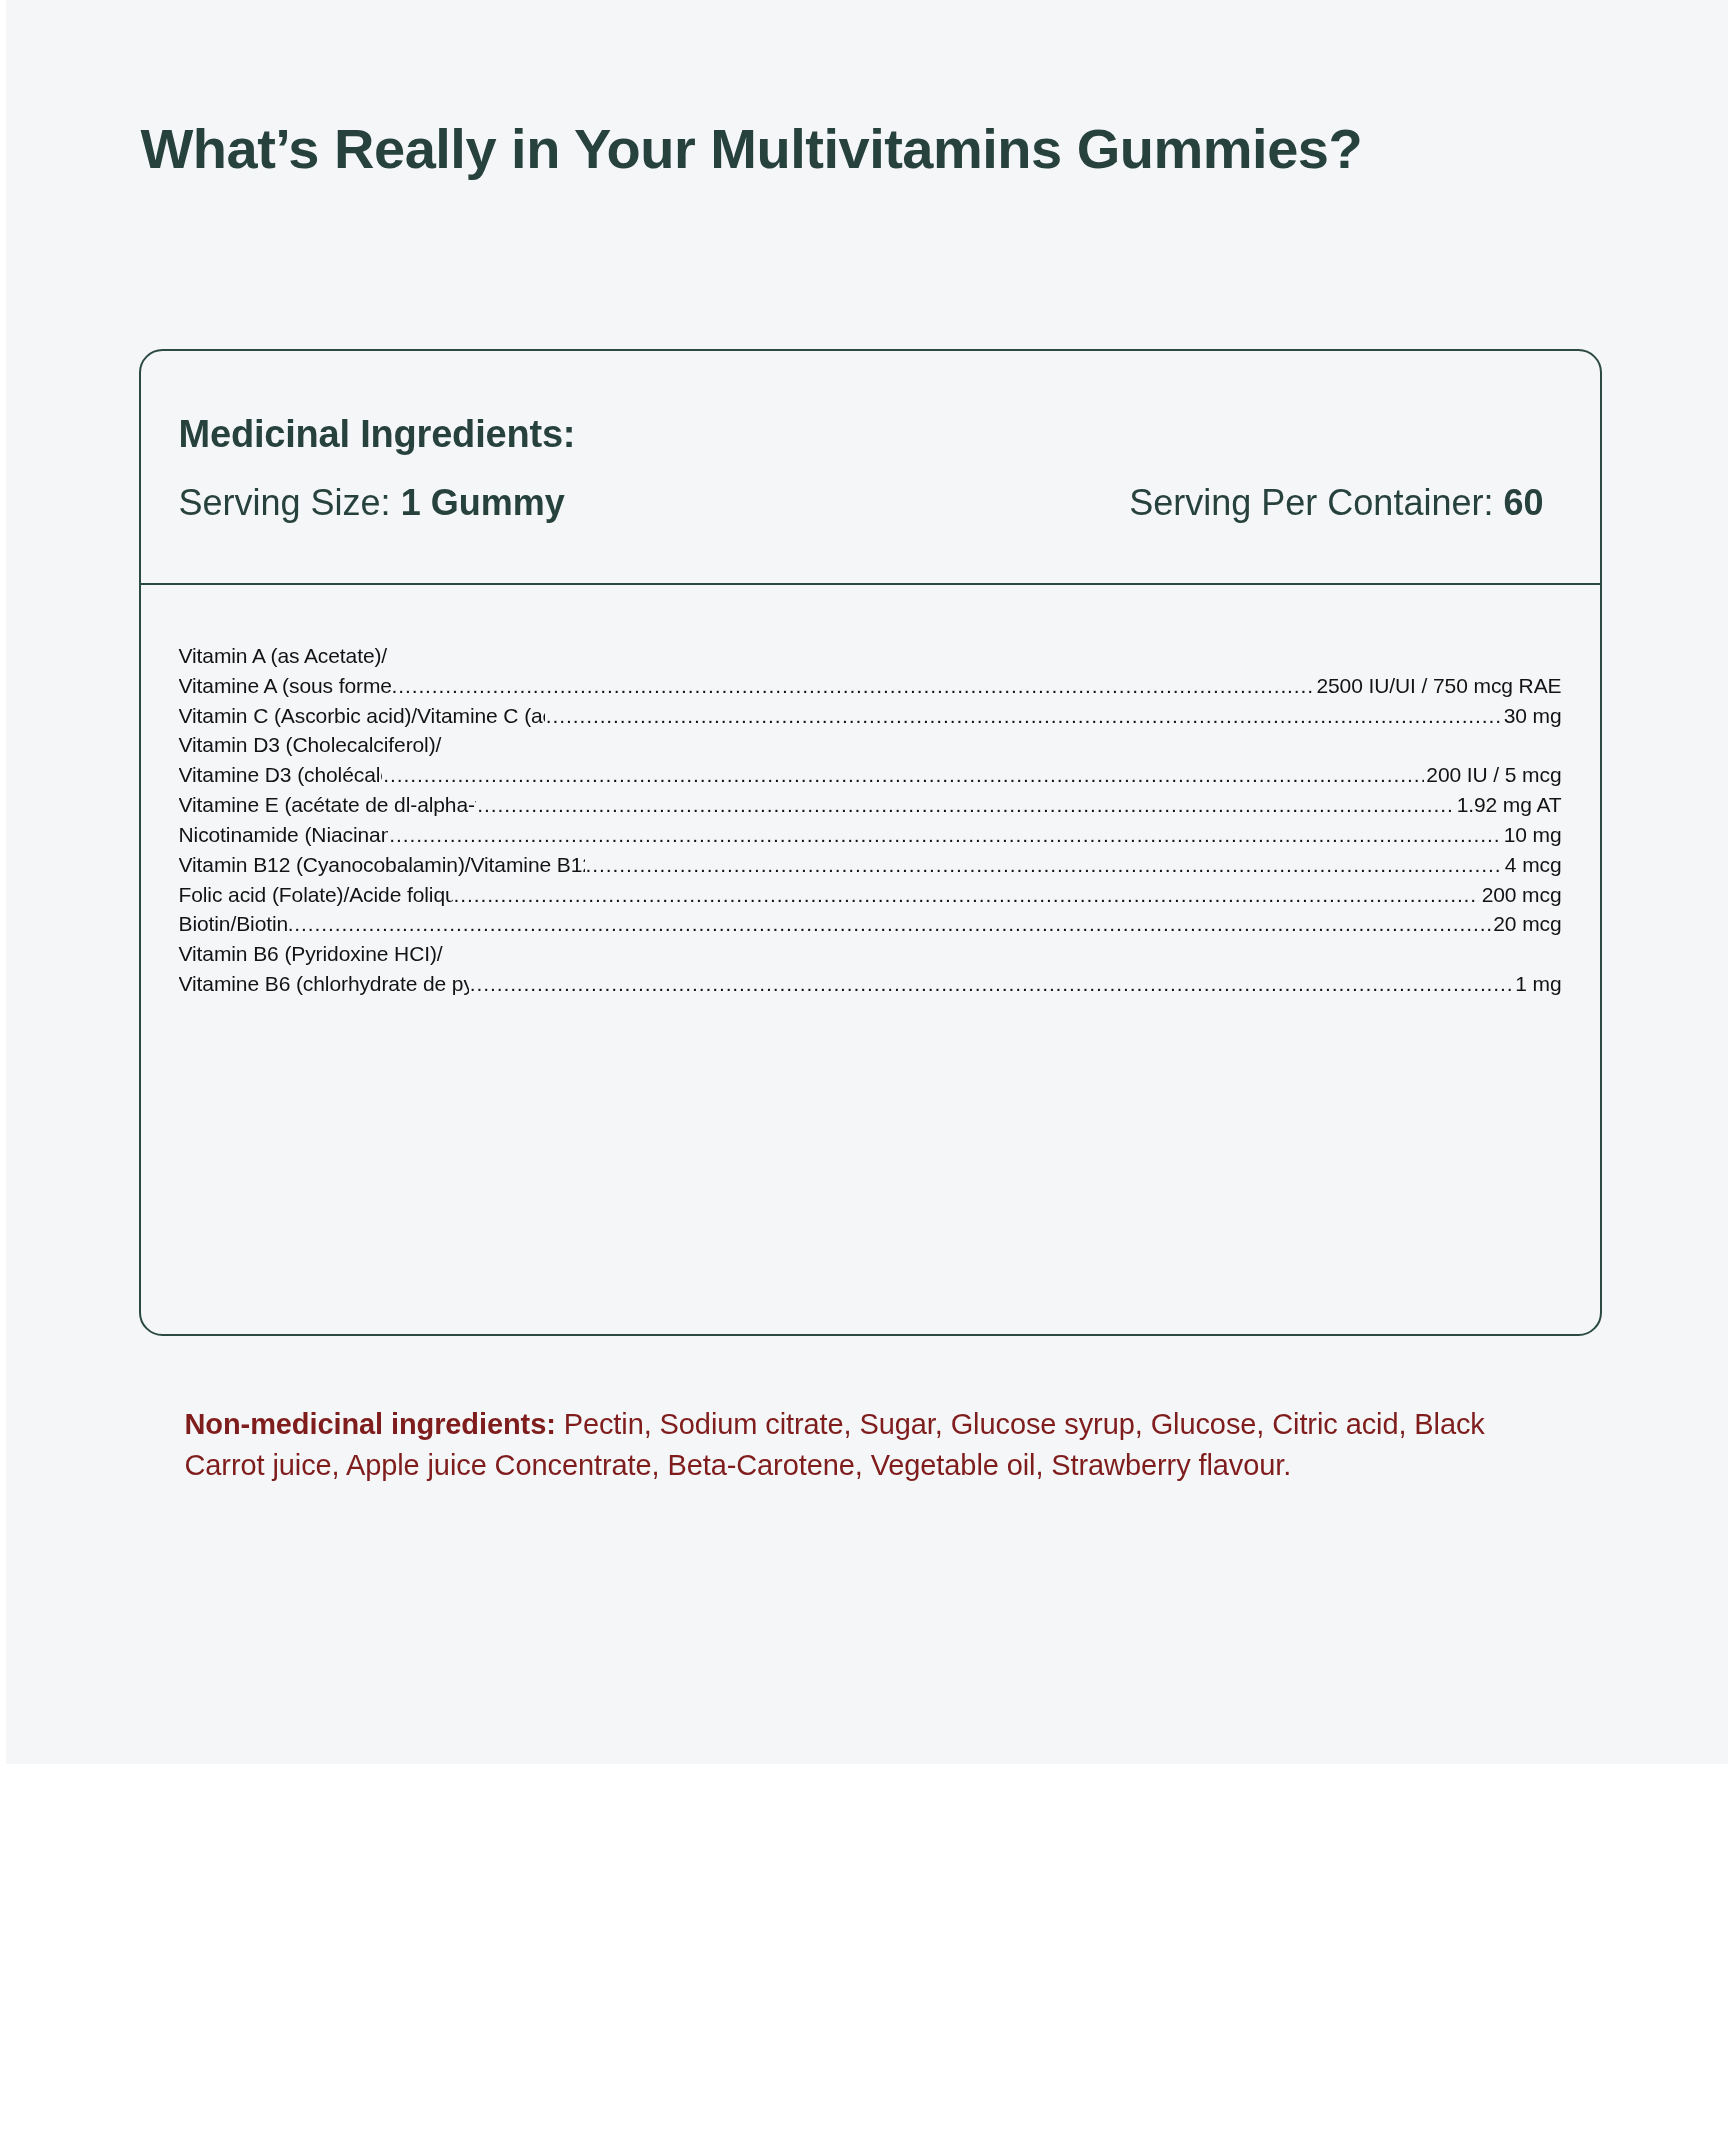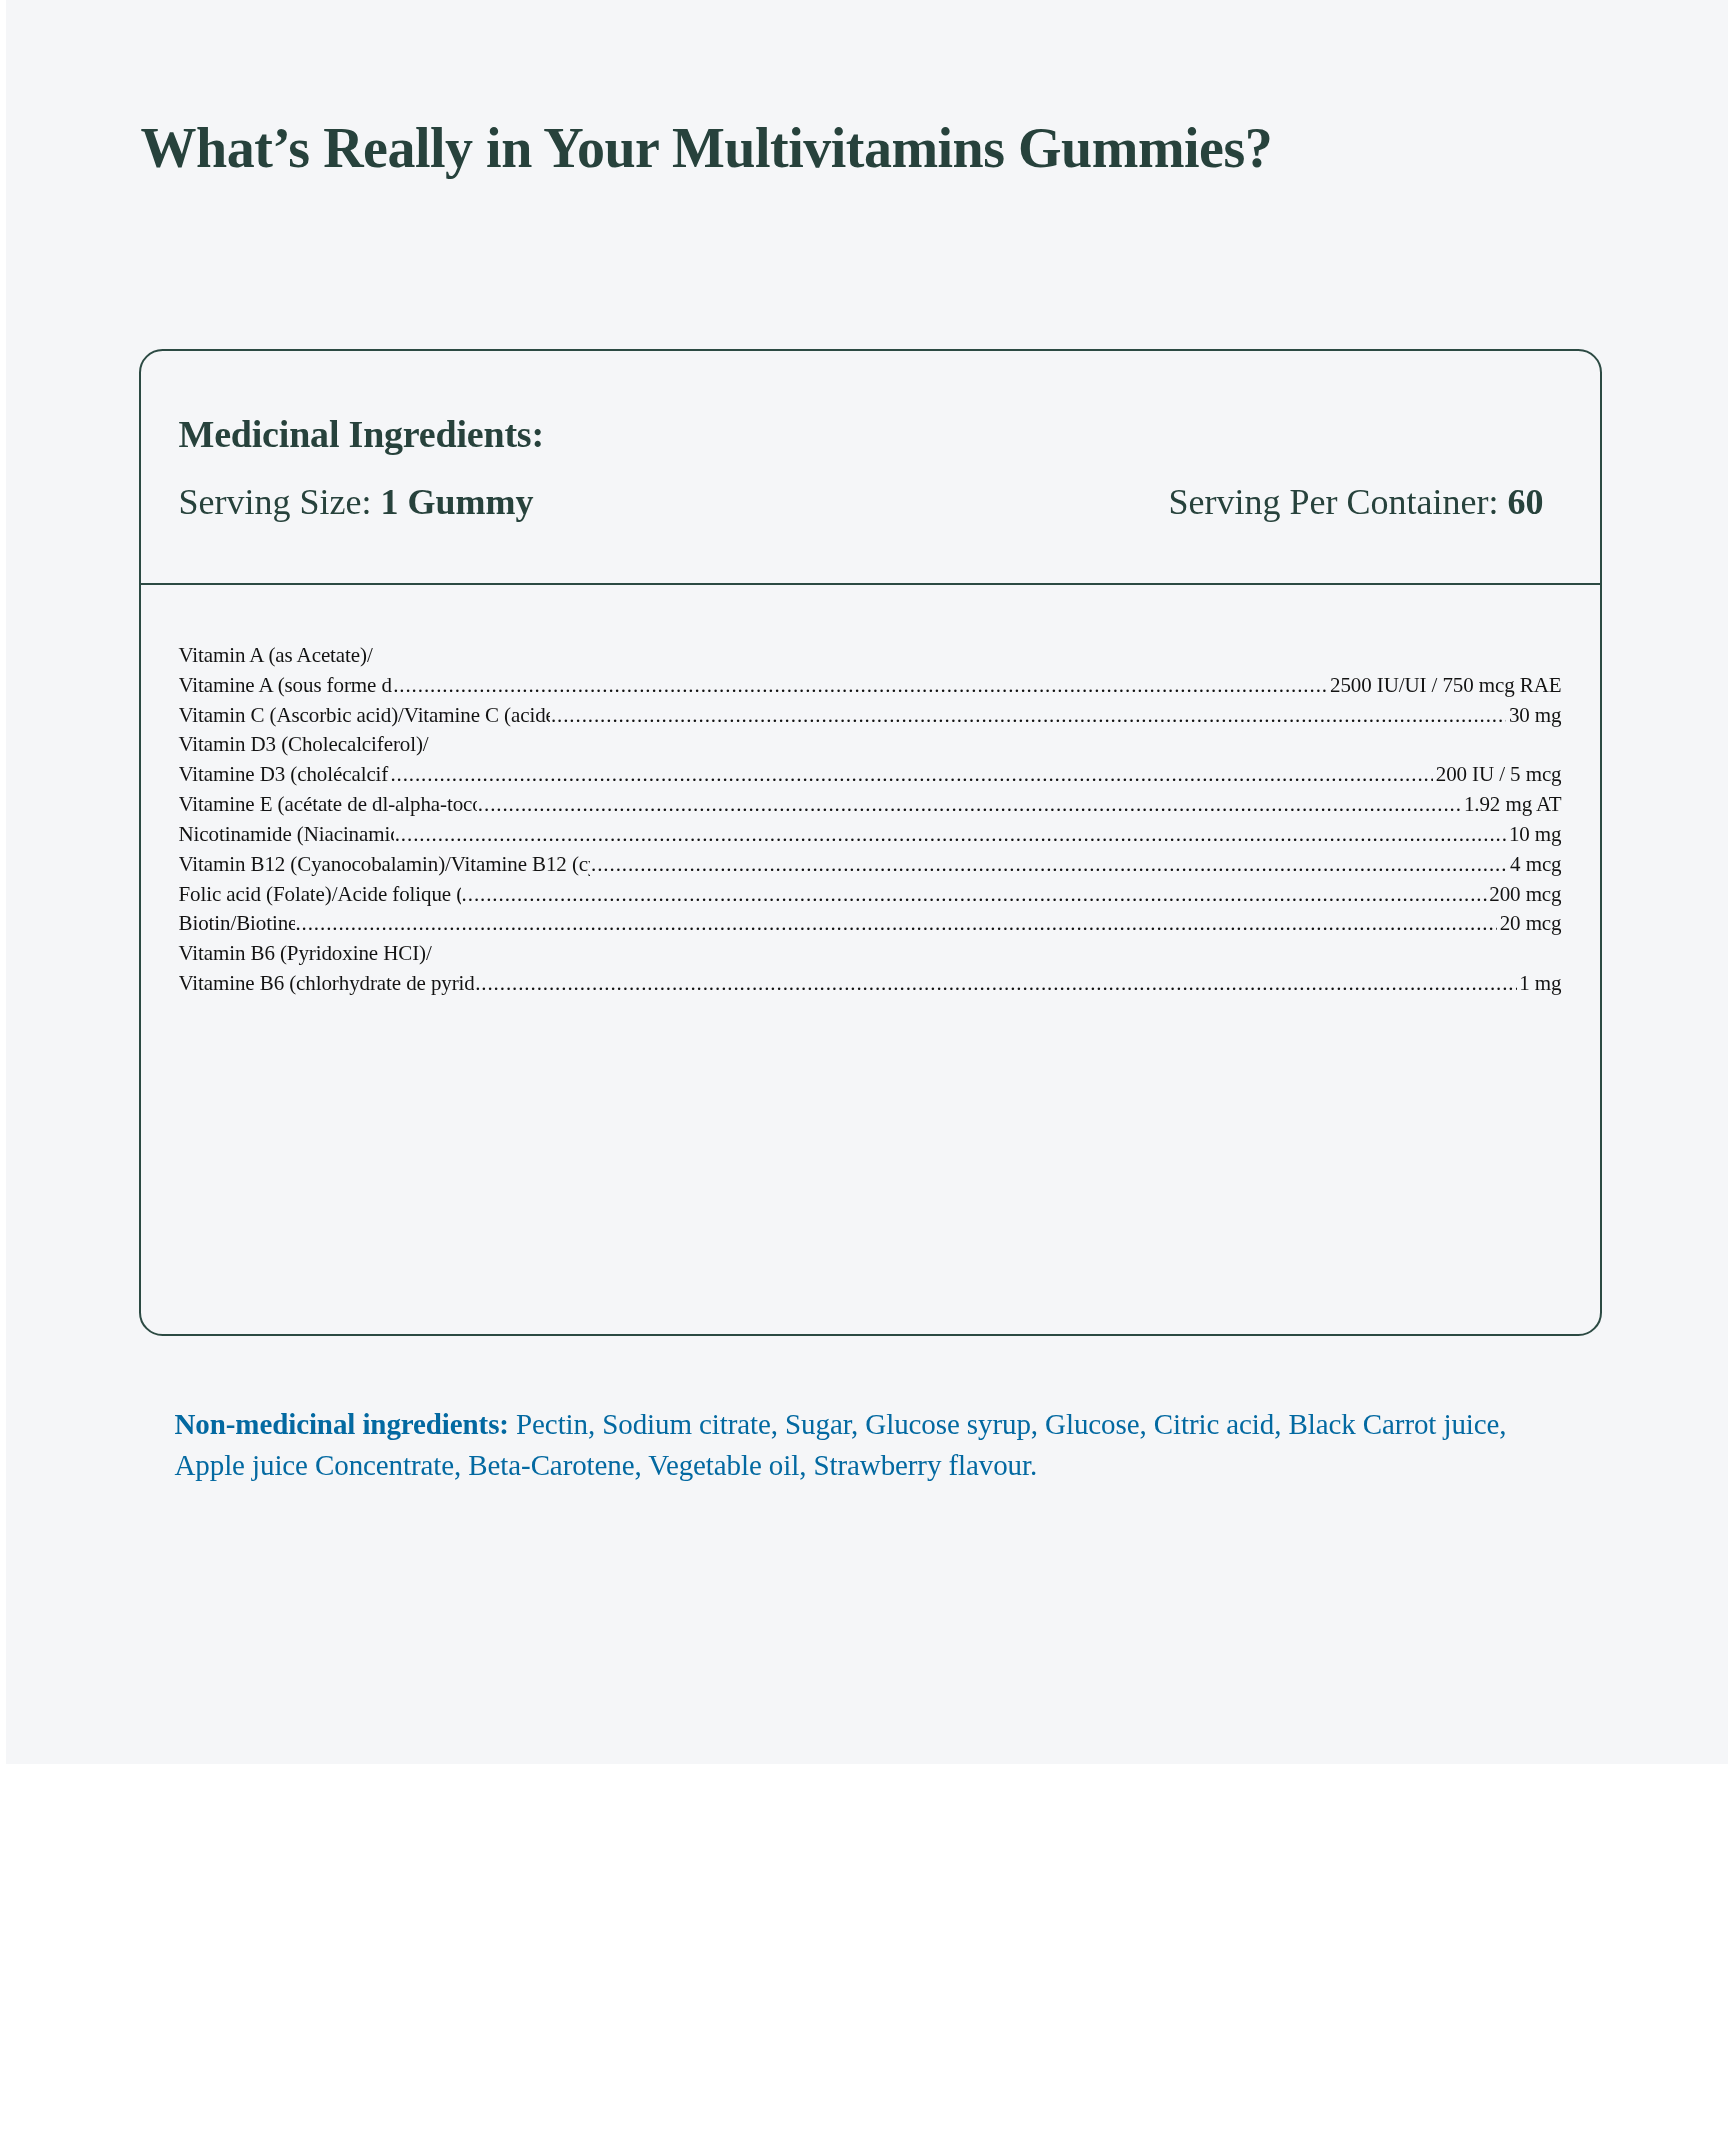--- a/index.html
+++ b/index.html
@@ -15,21 +15,20 @@
     -webkit-font-smoothing: antialiased;
   }
 
   .page {
     position: absolute;
     left: 5.5px;
     top: 0px;
     width: 1723px;
     height: 1764px;
     background: #f5f6f8;
-    font-family: Liberation Serif, serif;
   }
 
   
   .page-title {
     position: absolute;
     left: 135px;
     top: 116px;
     width: 1473px;
     margin: 0;
     color: #27423c;
@@ -134,24 +133,24 @@
   }
   .ing-line.leader .ing-value {
     flex: 0 0 auto;
     white-space: nowrap;
     padding-left: 1.8px;
   }
 
   
   .nonmed {
     position: absolute;
-    left: 169px;
+    left: 179px;
     top: 1375px;
     width: 1364px;
-    color: #0369a1;
+    color: #7f1d1d;
     font-size: 29px;
     line-height: 1.42;
     letter-spacing: -0.1px;
   }
   .nonmed b {
     font-weight: 700;
   }
 </style>
 </head>
 <body>

